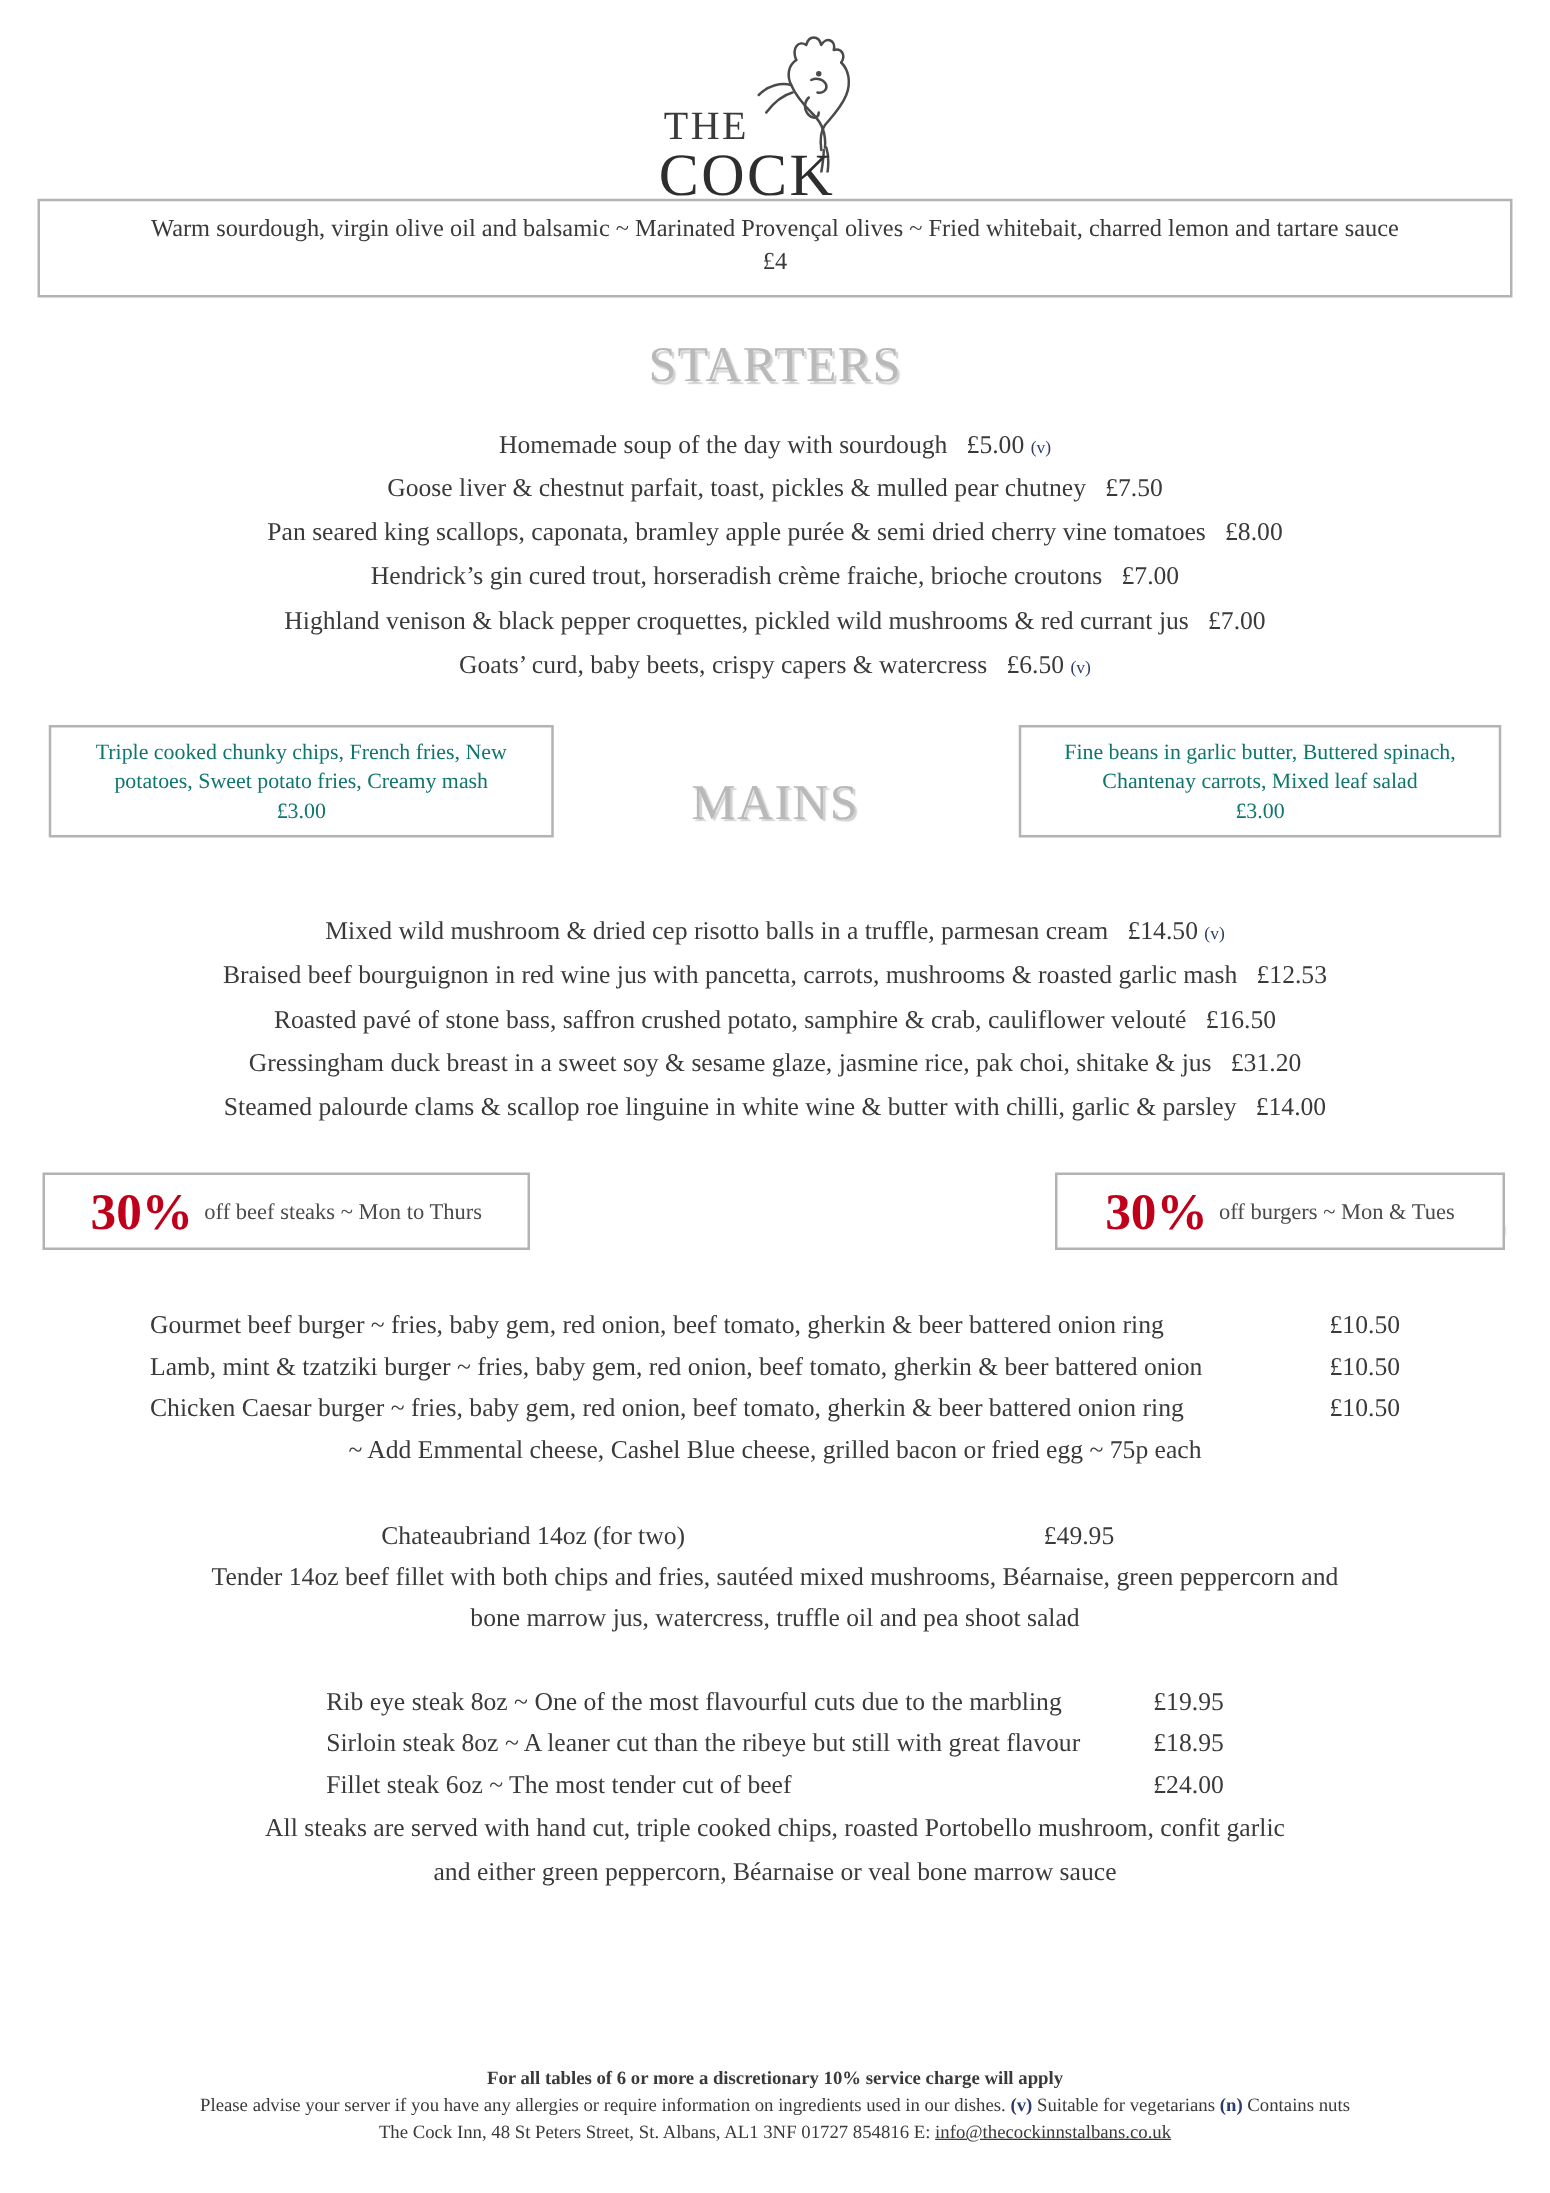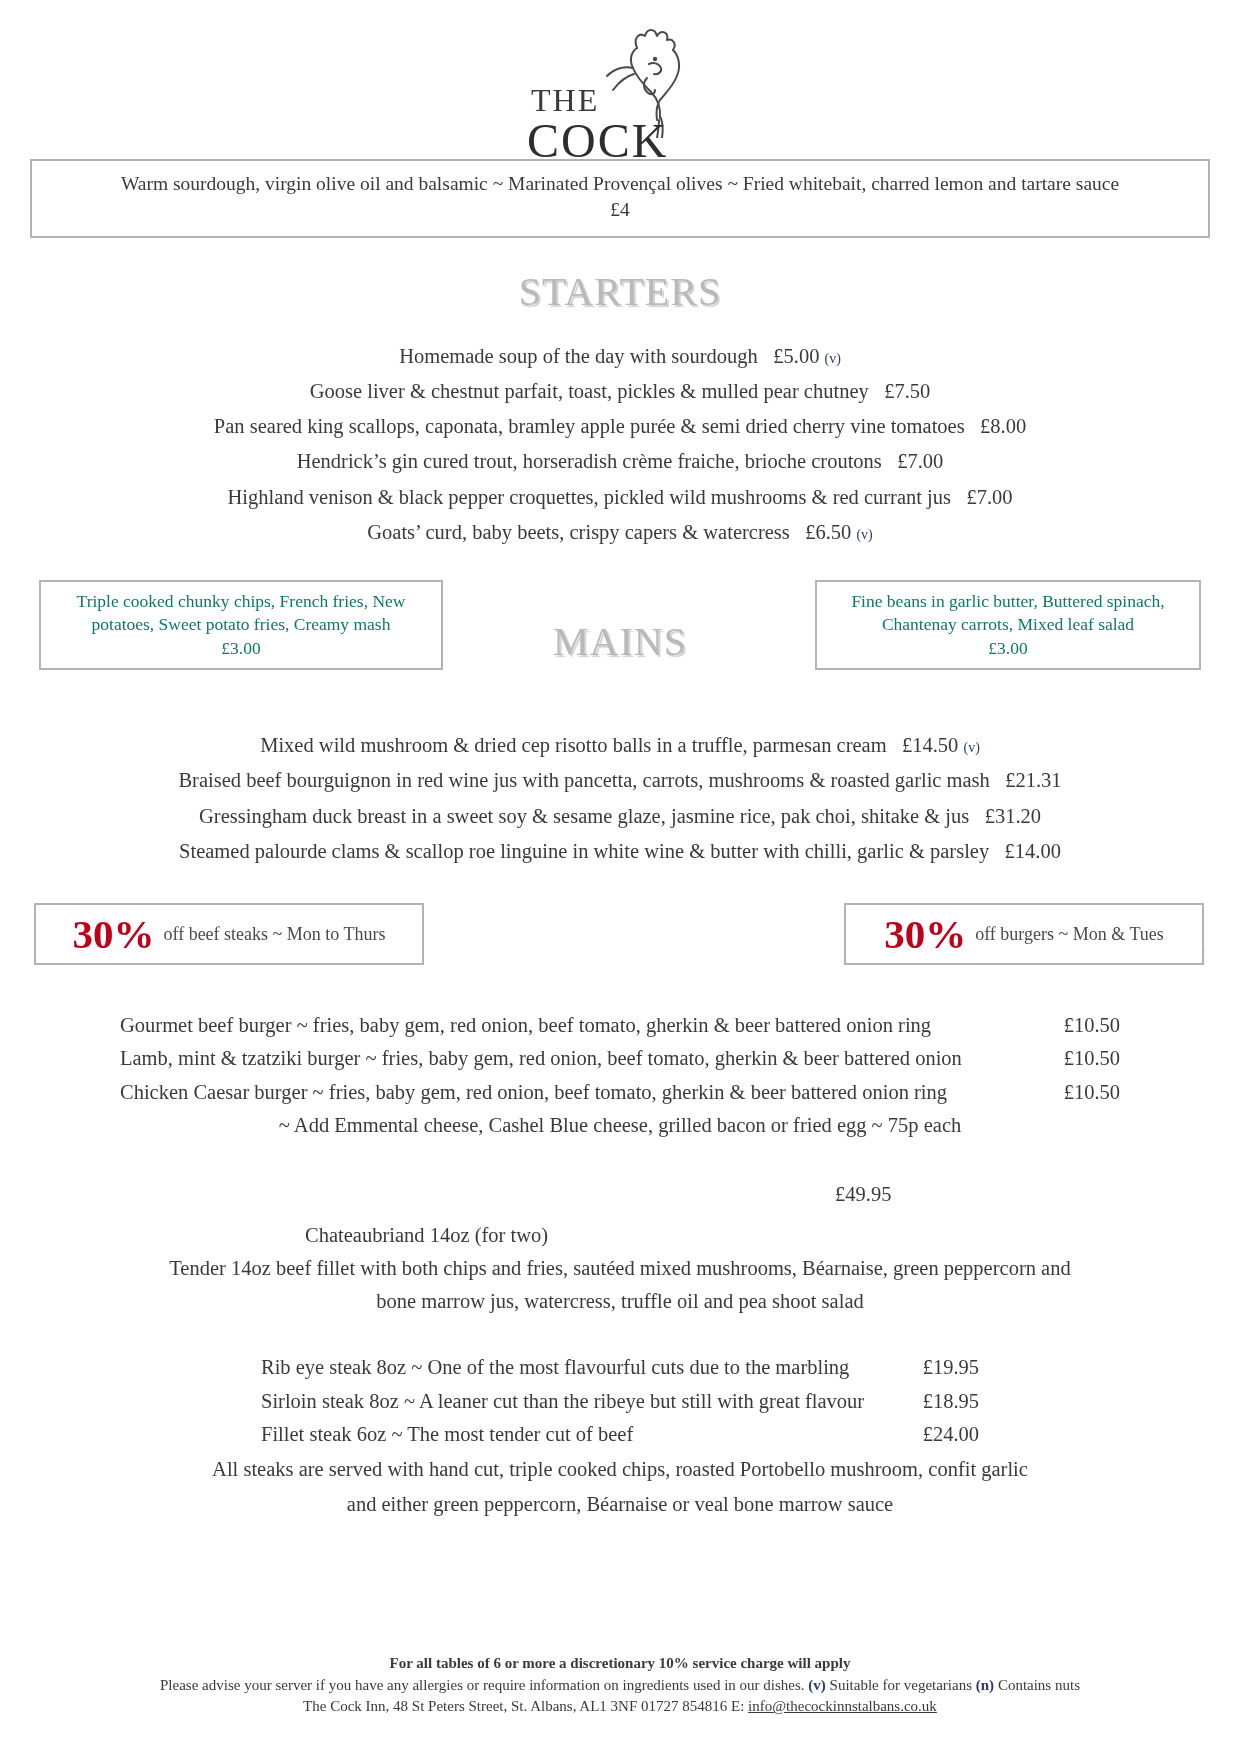--- a/index.html
+++ b/index.html
@@ -190,21 +190,21 @@
 
   .chateau-block { margin-top: 36px; text-align: center; }
   .chateau-head {
     display: inline-block;
     width: 630px;
     display: flex;
     margin: 0 auto;
     font-size: 20.5px;
     line-height: 1.6;
   }
-  .chateau-head .desc { flex: 1 1 auto; text-align: left; margin-top: 41px; }
+  .chateau-head .desc { flex: 1 1 auto; text-align: left; }
   .chateau-head .amt  { flex: 0 0 auto; width: 100px; text-align: left; }
   .chateau-desc {
     font-size: 20.5px;
     line-height: 1.6;
     color: #3a3a3a;
     text-align: center;
   }
 
   .steak-block { margin-top: 34px; }
   .steak-list {
@@ -318,21 +318,25 @@
   </div>
 
   <div class="items" style="margin-top:36px;">
     <div class="item-line">
       <span>Mixed wild mushroom &amp; dried cep risotto balls in a truffle, parmesan cream</span>
       <span class="price">&nbsp; <span>£14.50</span>
       <span class="veg">(v)</span></span>
     </div>
     <div class="item-line">
       <span>Braised beef bourguignon in red wine jus with pancetta, carrots, mushrooms &amp; roasted garlic mash</span>
-      <span class="price">&nbsp; <span>£21.31</span></span>
+      <span class="price">&nbsp; <span>£12.53</span></span>
+    </div>
+    <div class="item-line">
+      <span>Roasted pavé  of stone bass, saffron crushed potato, samphire &amp; crab, cauliflower velouté</span>
+      <span class="price">&nbsp; <span>£16.50</span></span>
     </div>
     <div class="item-line">
       <span>Gressingham duck breast in a sweet soy &amp; sesame glaze, jasmine rice, pak choi, shitake &amp; jus</span>
       <span class="price">&nbsp; <span>£31.20</span></span>
     </div>
     <div class="item-line">
       <span>Steamed palourde clams &amp; scallop roe linguine in white wine &amp; butter with chilli, garlic &amp; parsley</span>
       <span class="price">&nbsp; <span>£14.00</span></span>
     </div>
   </div>

